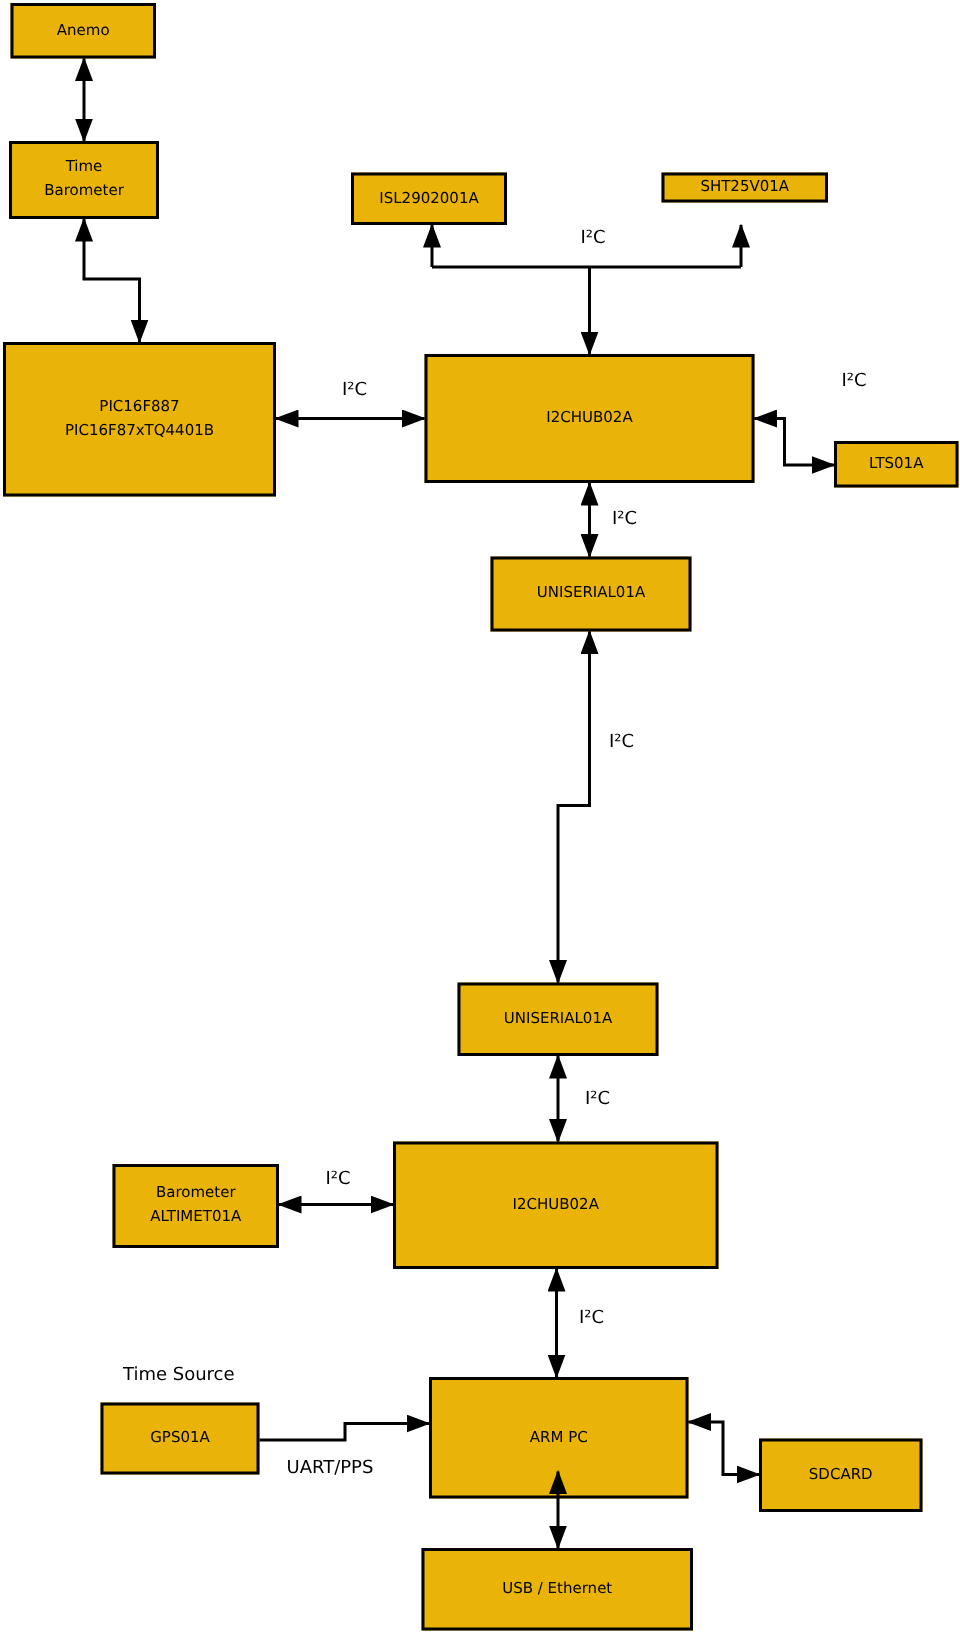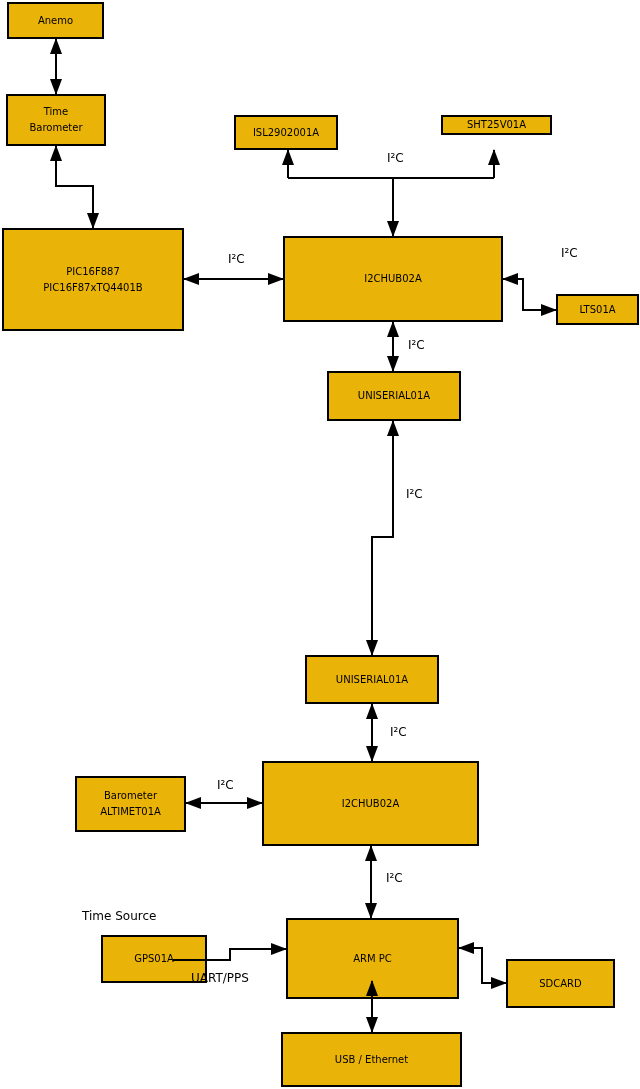--- a/index.html
+++ b/index.html
@@ -93,21 +93,21 @@
 
   <div class="box" style="left:262px;top:761px;width:217px;height:85px;">
     <span>I2CHUB02A</span>
   </div>
 
   <div class="box" style="left:75px;top:776px;width:111px;height:56px;">
     <span>Barometer</span>
     <span>ALTIMET01A</span>
   </div>
 
-  <div class="box" style="left:67px;top:935px;width:106px;height:48px;margin-left:34px;">
+  <div class="box" style="left:67px;top:935px;width:106px;height:48px;">
     <span>GPS01A</span>
   </div>
 
   <div class="box" style="left:286px;top:918px;width:173px;height:81px;">
     <span>ARM PC</span>
   </div>
 
   <div class="box" style="left:506px;top:959px;width:109px;height:49px;">
     <span>SDCARD</span>
   </div>

